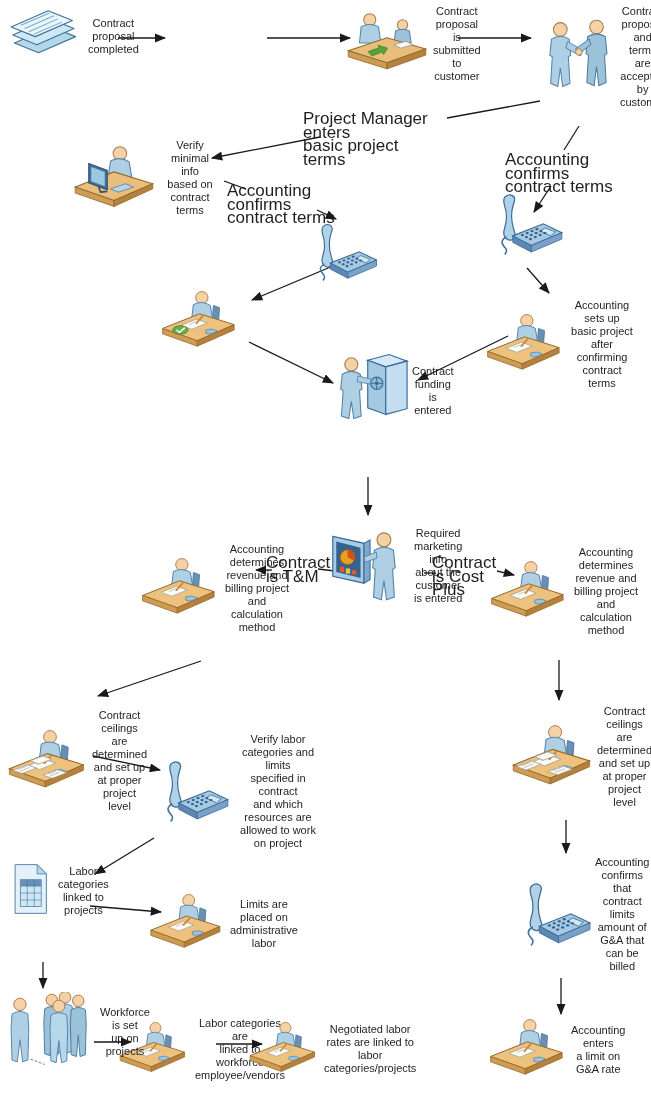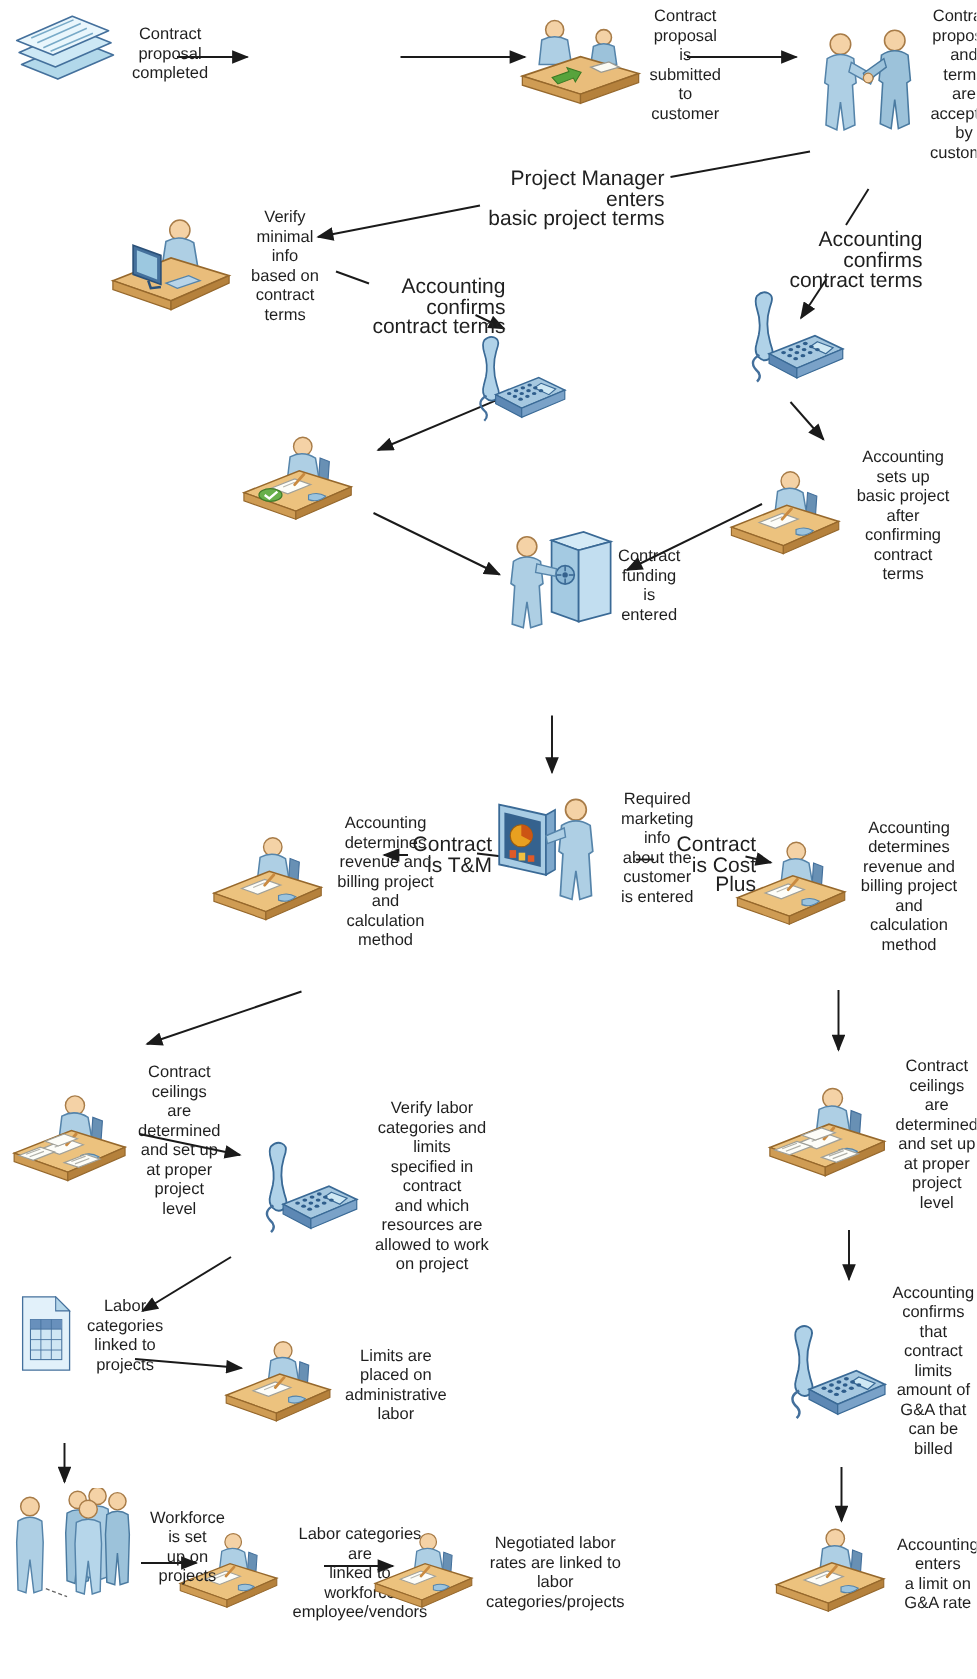--- a/index.html
+++ b/index.html
@@ -2,21 +2,21 @@
 <html><head>
 <meta charset="utf-8">
 <style>
   *{margin:0;padding:0;box-sizing:border-box}
   html,body{background:#fff}
   body{font-family:"Liberation Sans", sans-serif;color:#1f1f1f}
   .stage{position:relative;width:651px;height:1119px;background:#ffffff;overflow:hidden}
   .node{position:absolute;display:flex;flex-direction:row;align-items:center}
   .node .icon{display:block;flex:0 0 auto}
   .caption{font-size:11px;line-height:13px;text-align:center;white-space:pre-line;margin-top:3px;color:#1f1f1f}
-  .flabel{position:absolute;font-size:14px;line-height:13.5px;text-align:right;white-space:pre-line;color:#1f1f1f}
+  .flabel{position:absolute;font-size:17px;line-height:13.5px;text-align:left;white-space:pre-line;color:#1f1f1f}
   .arrows{position:absolute;left:0;top:0;width:651px;height:1119px;pointer-events:none}
   .defs{position:absolute;width:0;height:0;overflow:hidden}
 </style>
 </head>
 <body>
 
 <svg class="defs" aria-hidden="true">
 <defs>
   <symbol id="sym-docstack" viewBox="0 0 100 72">
     <g stroke="#44709c" stroke-width="1.4" stroke-linejoin="round">
@@ -298,21 +298,21 @@
 
   <div class="node" style="left:0px;top:706px;width:118px">
     <svg class="icon" style="width:92px;height:62px" viewBox="0 0 100 78">
         <use href="#sym-deskpapers"></use>
       </svg>
     <div class="caption">Contract ceilings are
 determined and set up
 at proper project level</div>
   </div>
 
-  <div class="node" style="left:152px;top:730px;width:176px">
+  <div class="node" style="left:142px;top:730px;width:176px">
     <svg class="icon" style="width:96px;height:66px" viewBox="0 0 100 82">
         <use href="#sym-phone"></use>
       </svg>
     <div class="caption">Verify labor categories and limits
 specified in contract
 and which resources are
 allowed to work on project</div>
   </div>
 
   <div class="node" style="left:0px;top:848px;width:106px">
@@ -369,21 +369,21 @@
   <div class="node" style="left:507px;top:853px;width:118px">
     <svg class="icon" style="width:88px;height:68px" viewBox="0 0 100 82">
         <use href="#sym-phone"></use>
       </svg>
     <div class="caption">Accounting confirms
 that contract limits
 amount of G&amp;A that
 can be billed</div>
   </div>
 
-  <div class="node" style="left:508px;top:1018px;width:124px">
+  <div class="node" style="left:481px;top:1018px;width:124px">
     <svg class="icon" style="width:90px;height:60px" viewBox="0 0 100 78">
         <use href="#sym-deskwriter"></use>
       </svg>
     <div class="caption">Accounting enters
 a limit on G&amp;A rate</div>
   </div>
 
   <div class="flabel" style="left:303px;top:112px;width:140px">Project Manager enters
 basic project terms</div>
   <div class="flabel" style="left:227px;top:184px;width:110px">Accounting confirms

